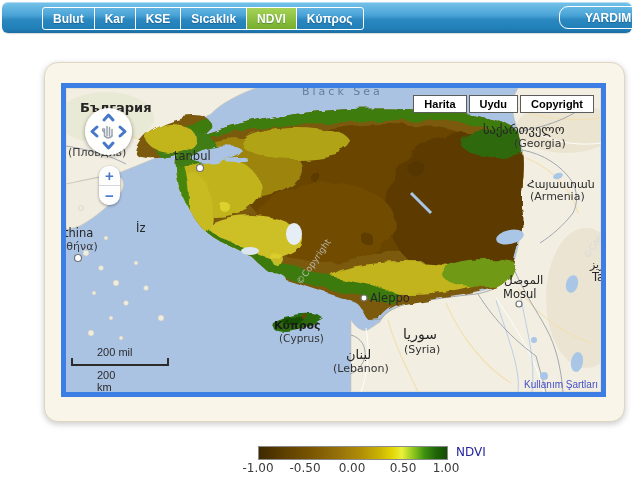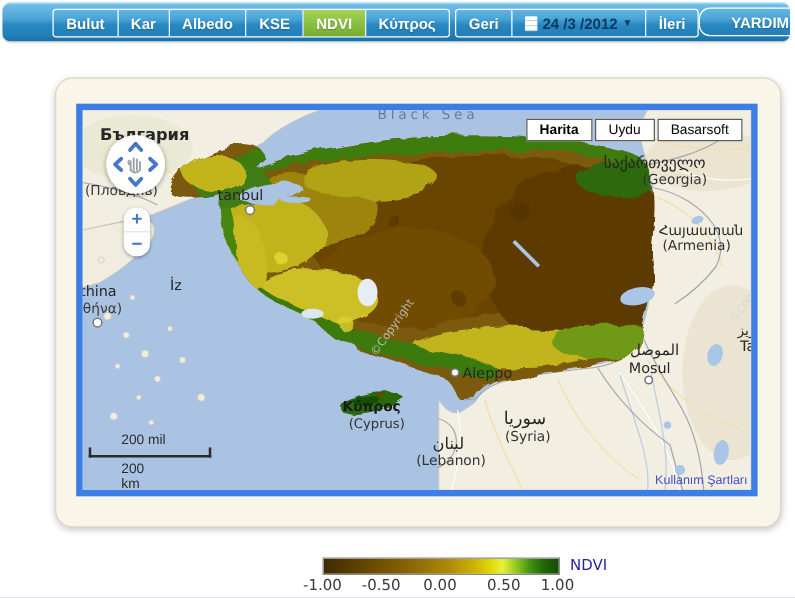--- a/index.html
+++ b/index.html
@@ -54,21 +54,21 @@
   .zoomctl{position:absolute;left:33px;top:78px;width:21px;box-shadow:0 1px 3px rgba(0,0,0,.4);border-radius:10px;}
   .zoombtn{
     width:21px;height:19px;background:#fdfdfd;color:#4677c8;font-size:15px;font-weight:bold;
     display:flex;align-items:center;justify-content:center;cursor:pointer;line-height:1;
   }
   .zoombtn.in{border-radius:10px 10px 0 0;border-bottom:1px solid #d5d9de;}
   .zoombtn.out{border-radius:0 0 10px 10px;}
   .maptype{position:absolute;top:7px;right:7px;display:flex;gap:2px;}
   .maptype .mtbtn{
     background:#fff;border:1px solid #5c5c5c;color:#000;font-size:11px;
-    padding:2px 10px;cursor:pointer;white-space:nowrap;font-family:"Liberation Sans",sans-serif;
+    padding:2px 10px;cursor:pointer;white-space:nowrap;font-family:"Liberation Sans",sans-serif;font-weight:bold;
   }
   .maptype .mtbtn.active{font-weight:bold;}
   .scale{position:absolute;left:5px;font-size:11px;color:#2b2b2b;}
   .scale .bar{height:6px;border-left:2px solid #2b2b2b;border-right:2px solid #2b2b2b;border-bottom:2px solid #2b2b2b;}
   .scale .lbl{margin-left:26px;line-height:12px;}
   .scale-mi{top:258px;width:98px;}
   .scale-km{top:281px;width:56px;}
   .copyright{position:absolute;left:84px;bottom:2px;font-size:10px;color:#3a3a3a;white-space:nowrap;}
   .terms{position:absolute;right:3px;bottom:2px;font-size:10px;color:#4450c8;cursor:pointer;white-space:nowrap;}
   
@@ -84,33 +84,24 @@
   .t0{left:21px}.t1{left:68px}.t2{left:115px}.t3{left:166px}.t4{left:209px}
   text{font-family:"DejaVu Sans",sans-serif;}
 </style>
 </head>
 <body>
 
 <div class="toolbar">
   <div class="seg seg-left">
     <div class="cell">Bulut</div>
     <div class="cell">Kar</div>
-    <div class="cell">Albedo</div>
     <div class="cell">KSE</div>
+    <div class="cell">Sıcaklık</div>
     <div class="cell active">NDVI</div>
     <div class="cell">Κύπρος</div>
-  </div>
-  <div class="seg seg-right">
-    <div class="cell">Geri</div>
-    <div class="cell datecell">
-      <span class="cal-icon"></span>
-      <span>24 /3 /2012</span>
-      <span class="caret">▼</span>
-    </div>
-    <div class="cell">İleri</div>
   </div>
   <div class="yardim">YARDIM</div>
 </div>
 
 <div class="card">
   <div class="viewport">
 
     <svg width="535" height="304" viewBox="0 0 535 304">
       <defs>
         <filter id="rough" x="-10%" y="-10%" width="120%" height="120%">
@@ -275,21 +266,21 @@
     </div>
 
     <div class="zoomctl">
       <div class="zoombtn in">+</div>
       <div class="zoombtn out">−</div>
     </div>
 
     <div class="maptype">
       <div class="mtbtn active">Harita</div>
       <div class="mtbtn">Uydu</div>
-      <div class="mtbtn">Basarsoft</div>
+      <div class="mtbtn">Copyright</div>
     </div>
 
     <div class="scale scale-mi">
       <div class="lbl">200 mil</div>
       <div class="bar"></div>
     </div>
     <div class="scale scale-km">
       <div class="lbl">200 km</div>
       <div class="bar"></div>
     </div>

